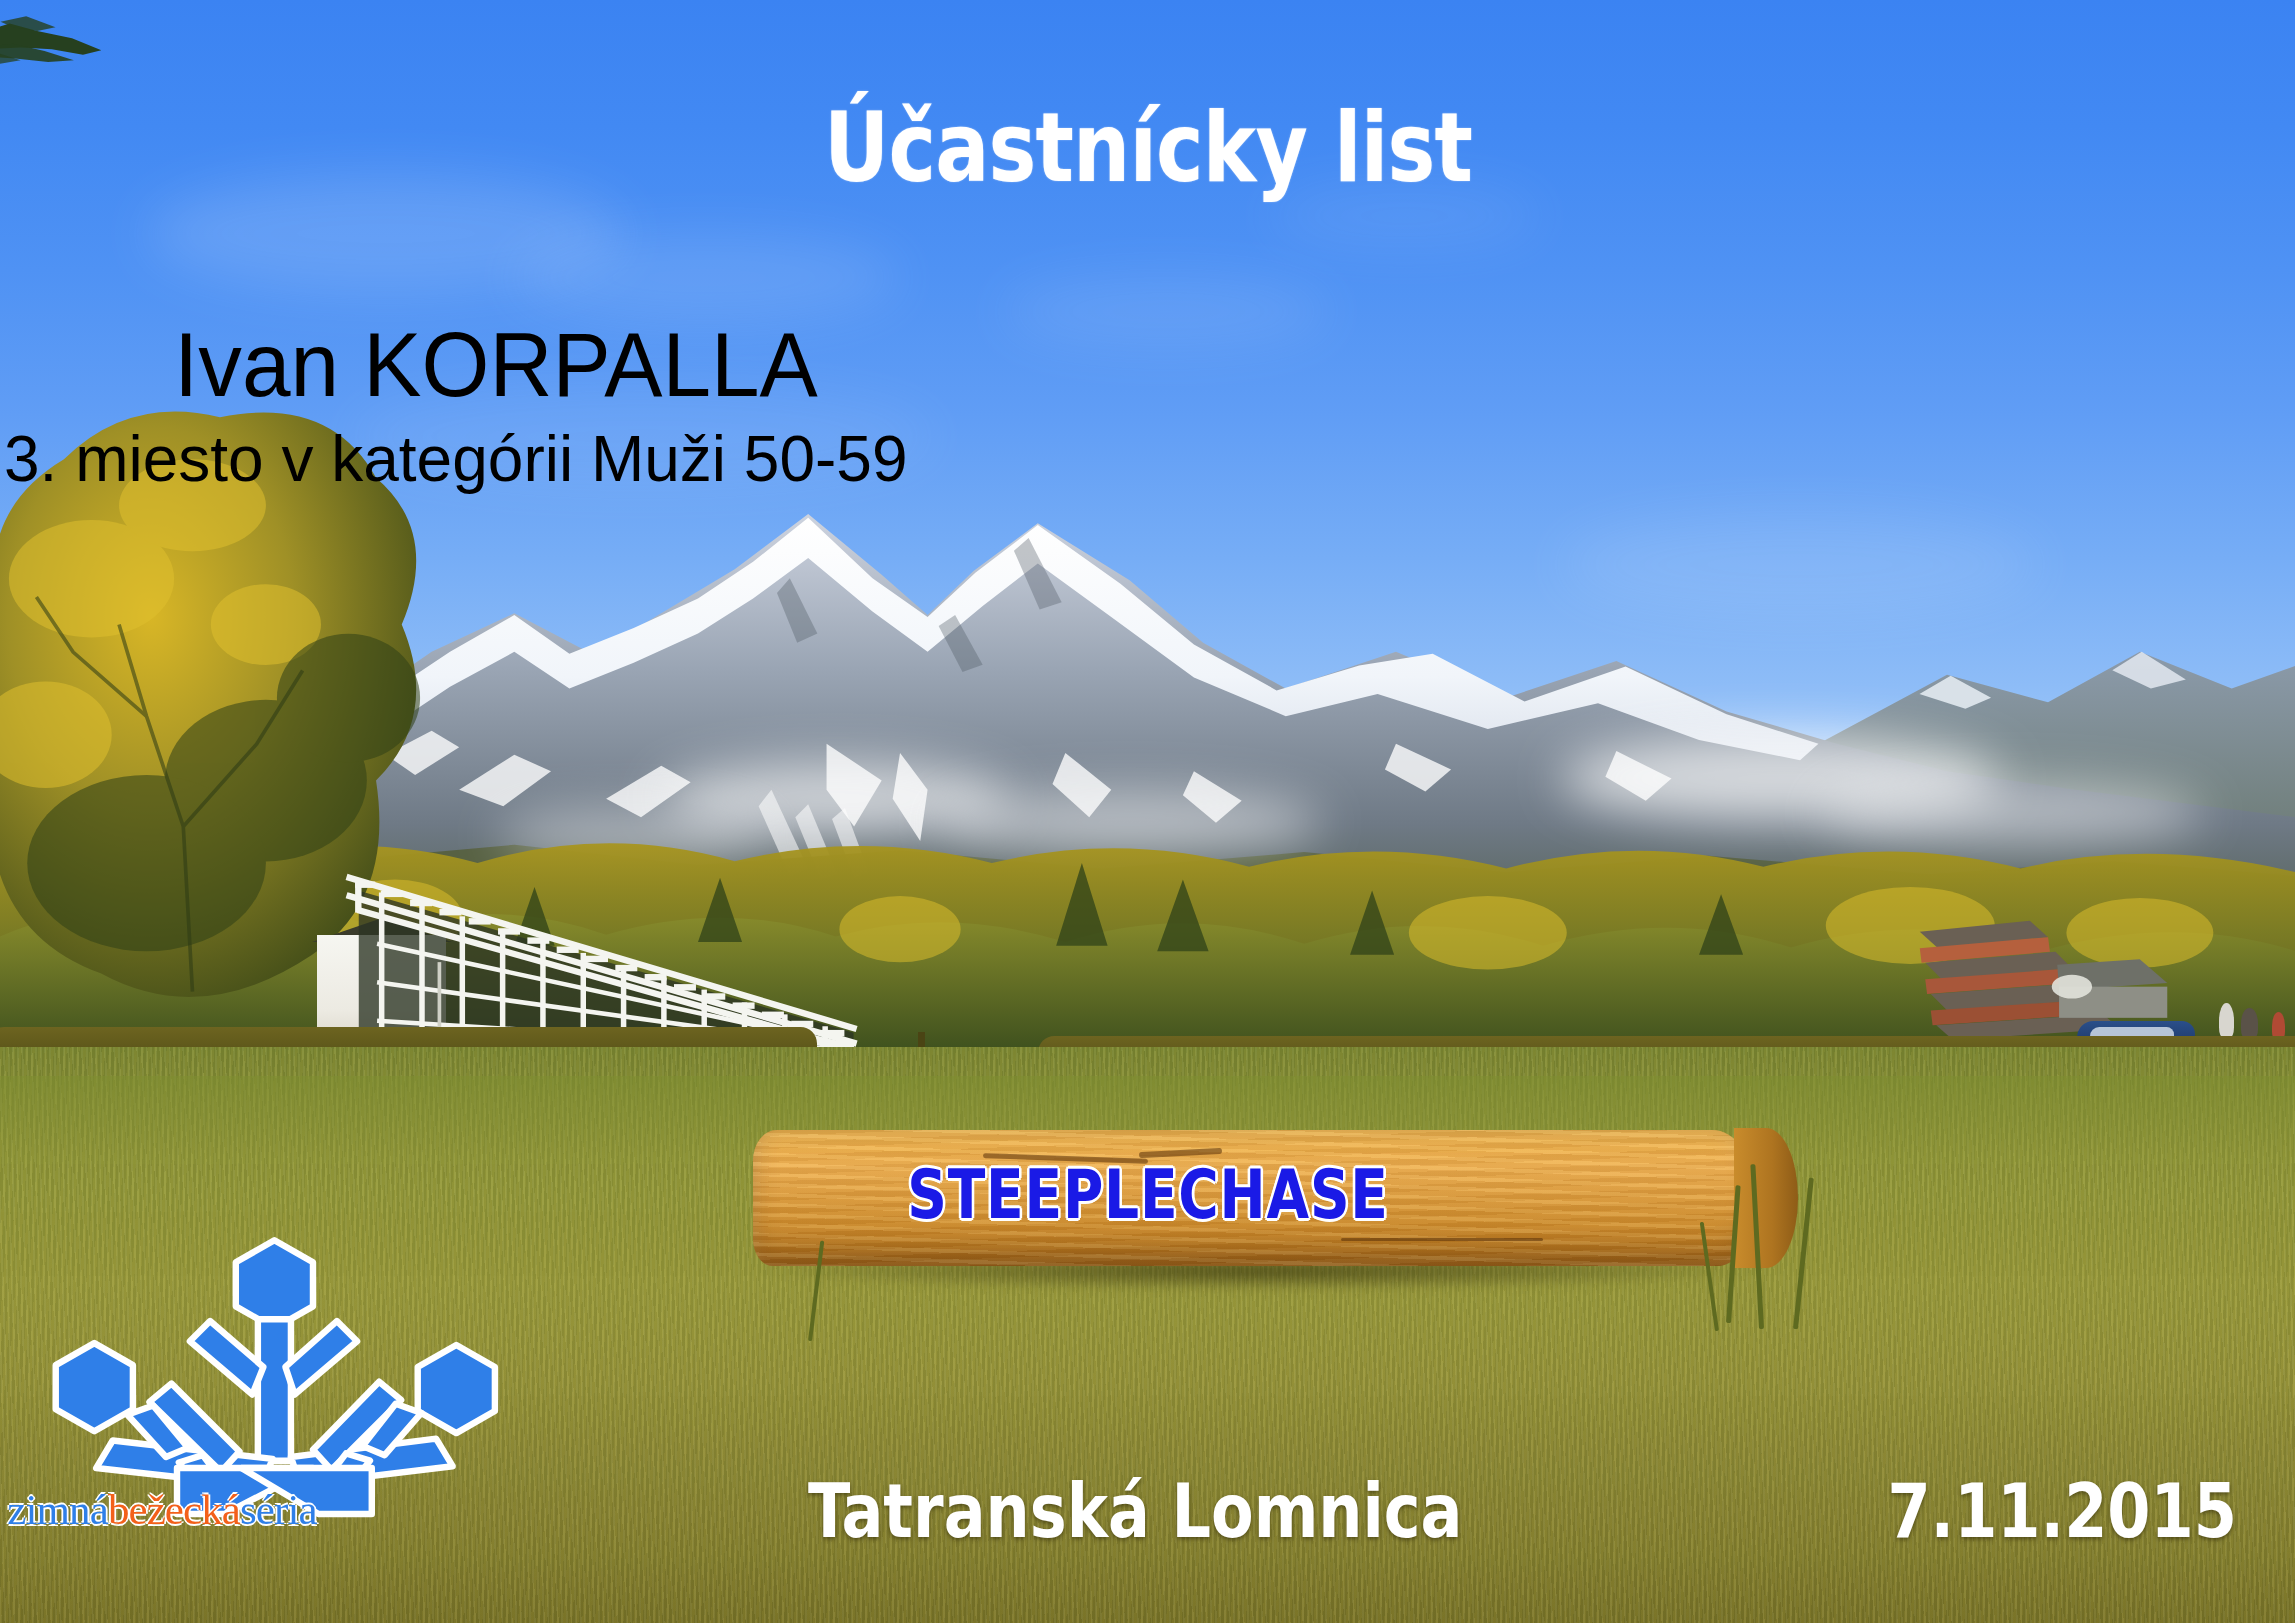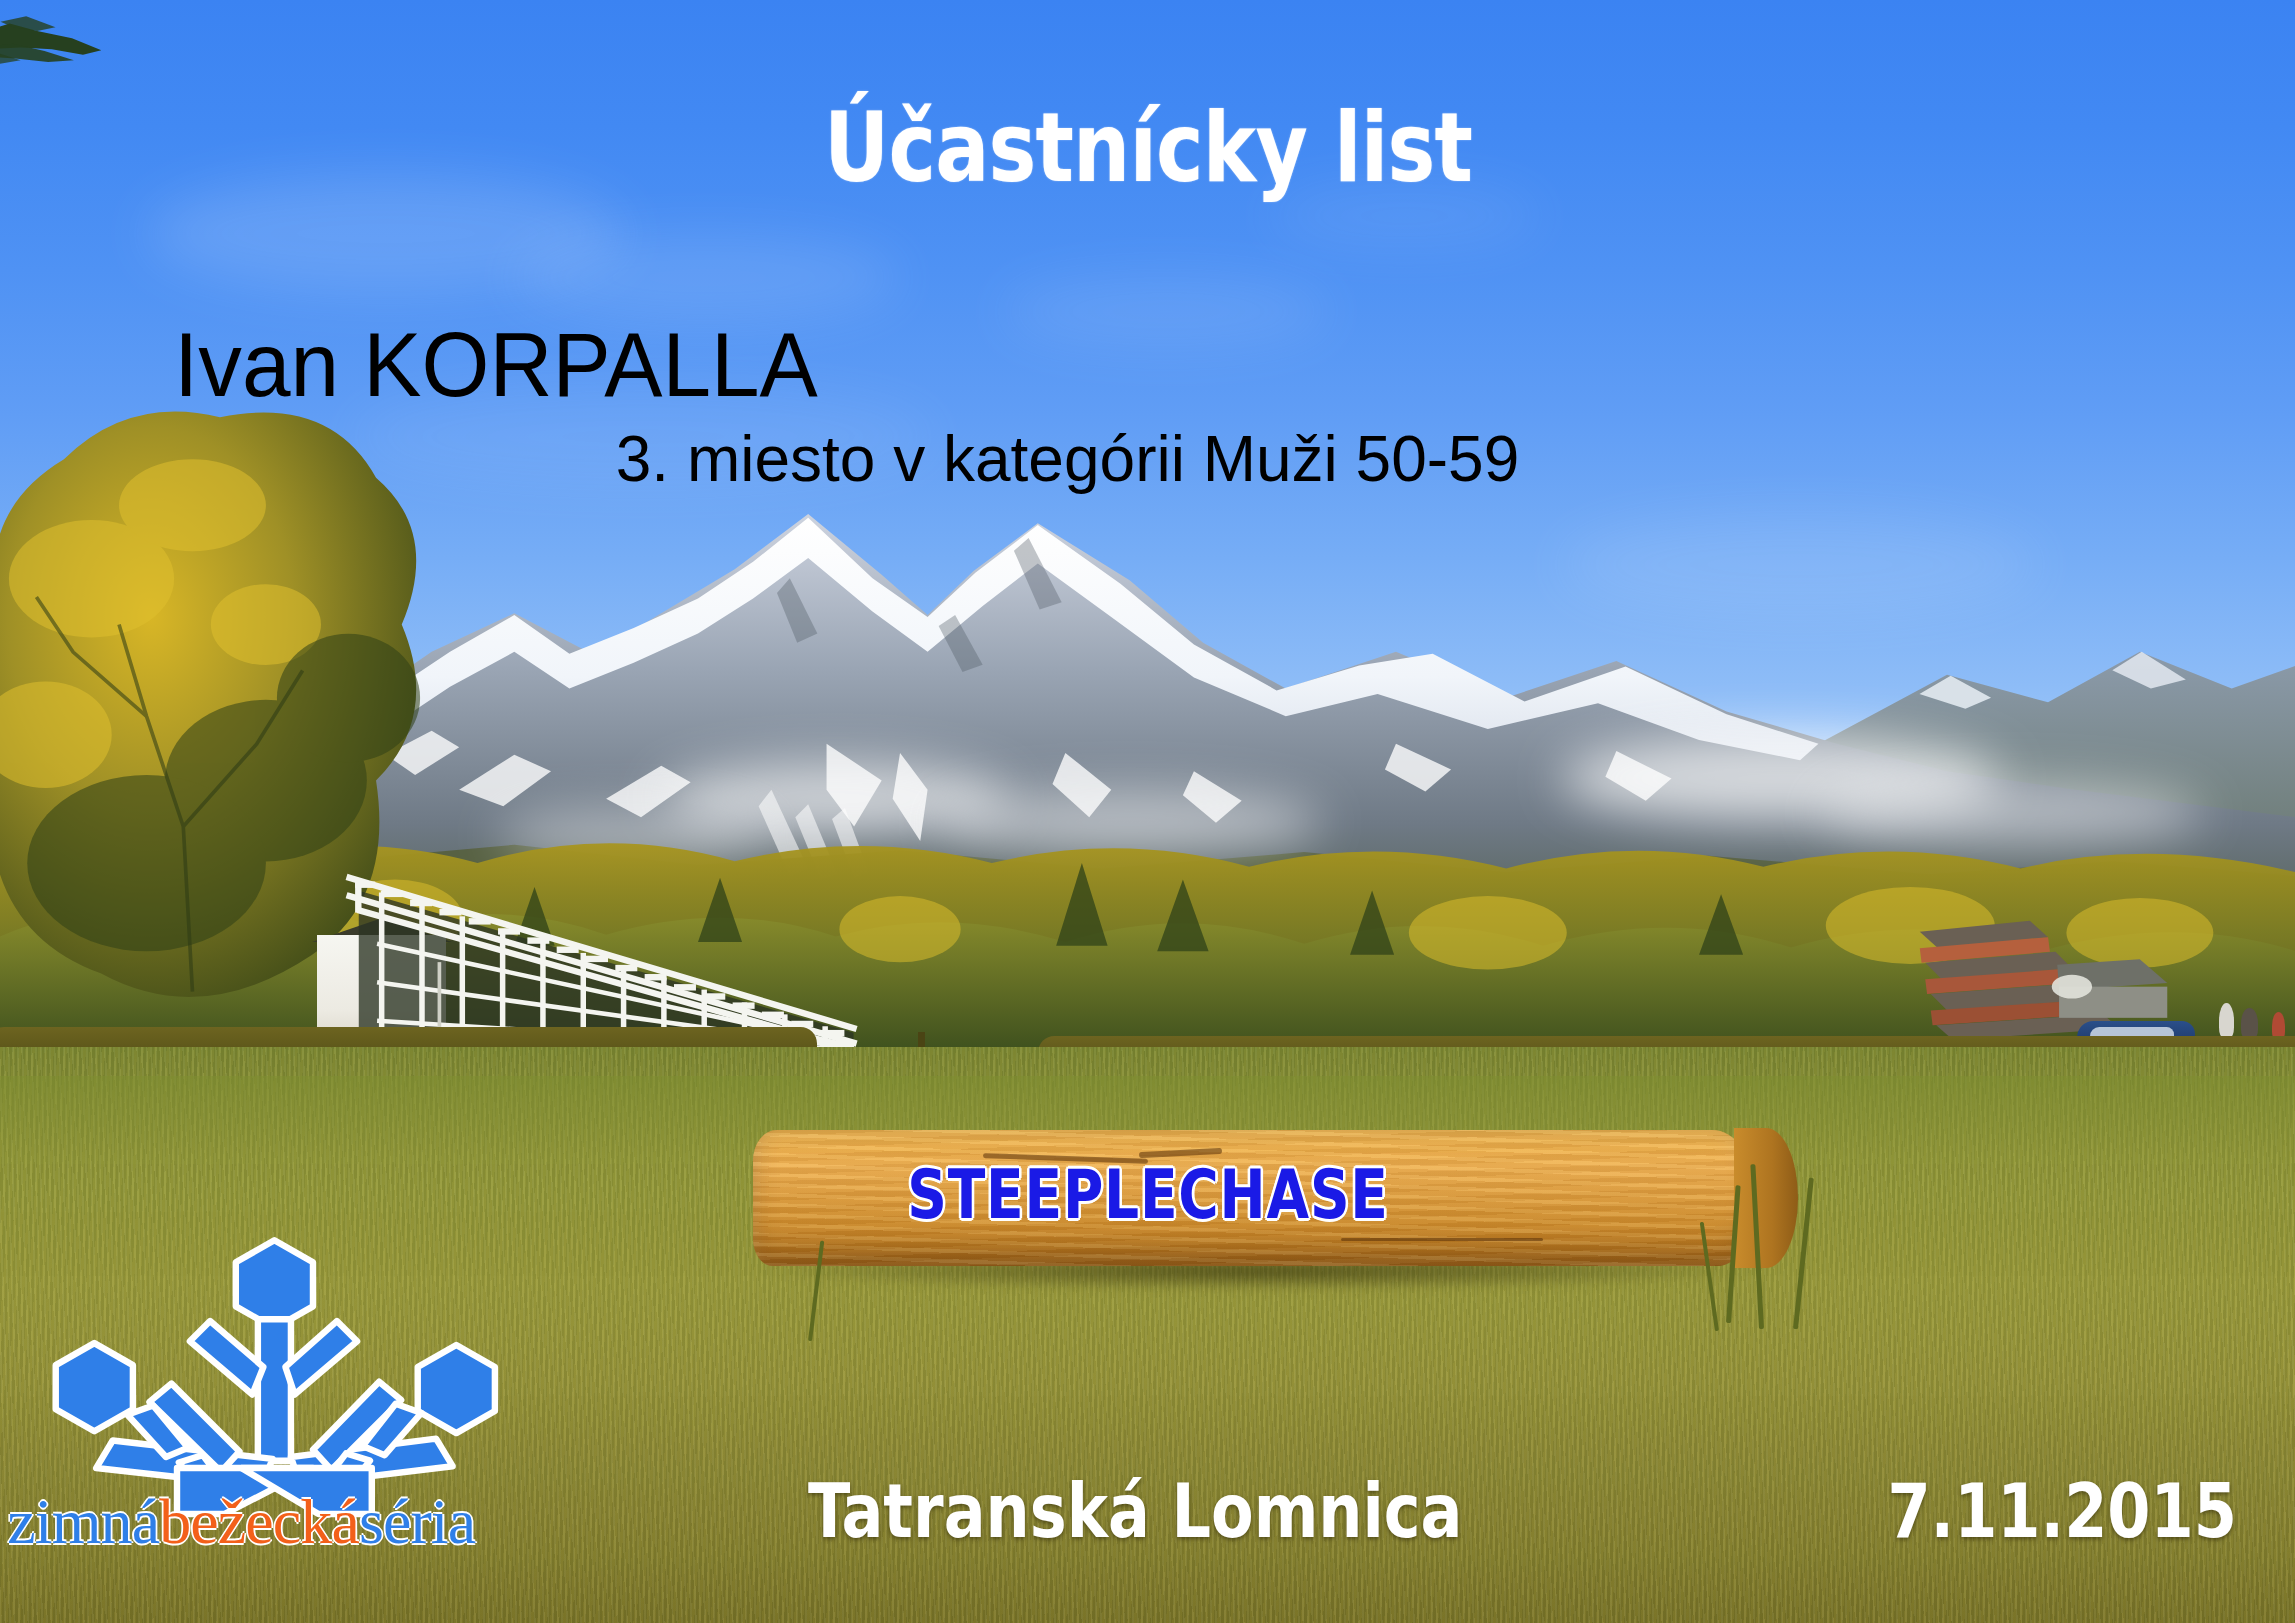--- a/index.html
+++ b/index.html
@@ -233,22 +233,22 @@
   }
   .runner-time {
     font-size: 90px;
     color: #000000;
     font-family: "Liberation Sans", sans-serif;
     line-height: 1;
     white-space: nowrap;
   }
   .category {
     position: absolute;
-    left: 16px; top: 422px; width: 2103px;
-    text-align: center;
+    left: 4px; top: 422px; width: 2103px;
+    text-align: left;
     font-size: 64px;
     color: #000000;
     font-family: "Liberation Sans", sans-serif;
     white-space: nowrap;
   }
 
   .steeplechase {
     position: absolute;
     left: 0; top: 1155px;
     width: 2296px;
@@ -290,21 +290,21 @@
     transform-origin: right center;
     text-shadow: 0 1.8px 4.6px rgba(40,35,5,.55);
   }
 
   
   .logo { position: absolute; left: 41px; top: 1231px; width: 487px; height: 358px; }
   .logo-mark { position: absolute; left: 0; top: 0; width: 487px; height: 294px; }
   .logo-text {
     position: absolute;
     left: 7.3px; top: 1485px;
-    font-size: 64px;
+    font-size: 43px;
     font-weight: normal;
     font-family: "Liberation Serif", serif;
     white-space: nowrap;
     letter-spacing: -0.9px;
   }
   .logo-text span { position: relative; }
   .lt-blue   { color: #2f7fe8; text-shadow: -1.8px 0 0 #fff, 1.8px 0 0 #fff, 0 -1.8px 0 #fff, 0 1.8px 0 #fff; }
   .lt-orange { color: #f3601a; text-shadow: -1.8px 0 0 #fff, 1.8px 0 0 #fff, 0 -1.8px 0 #fff, 0 1.8px 0 #fff; }
 </style>
 </head>

